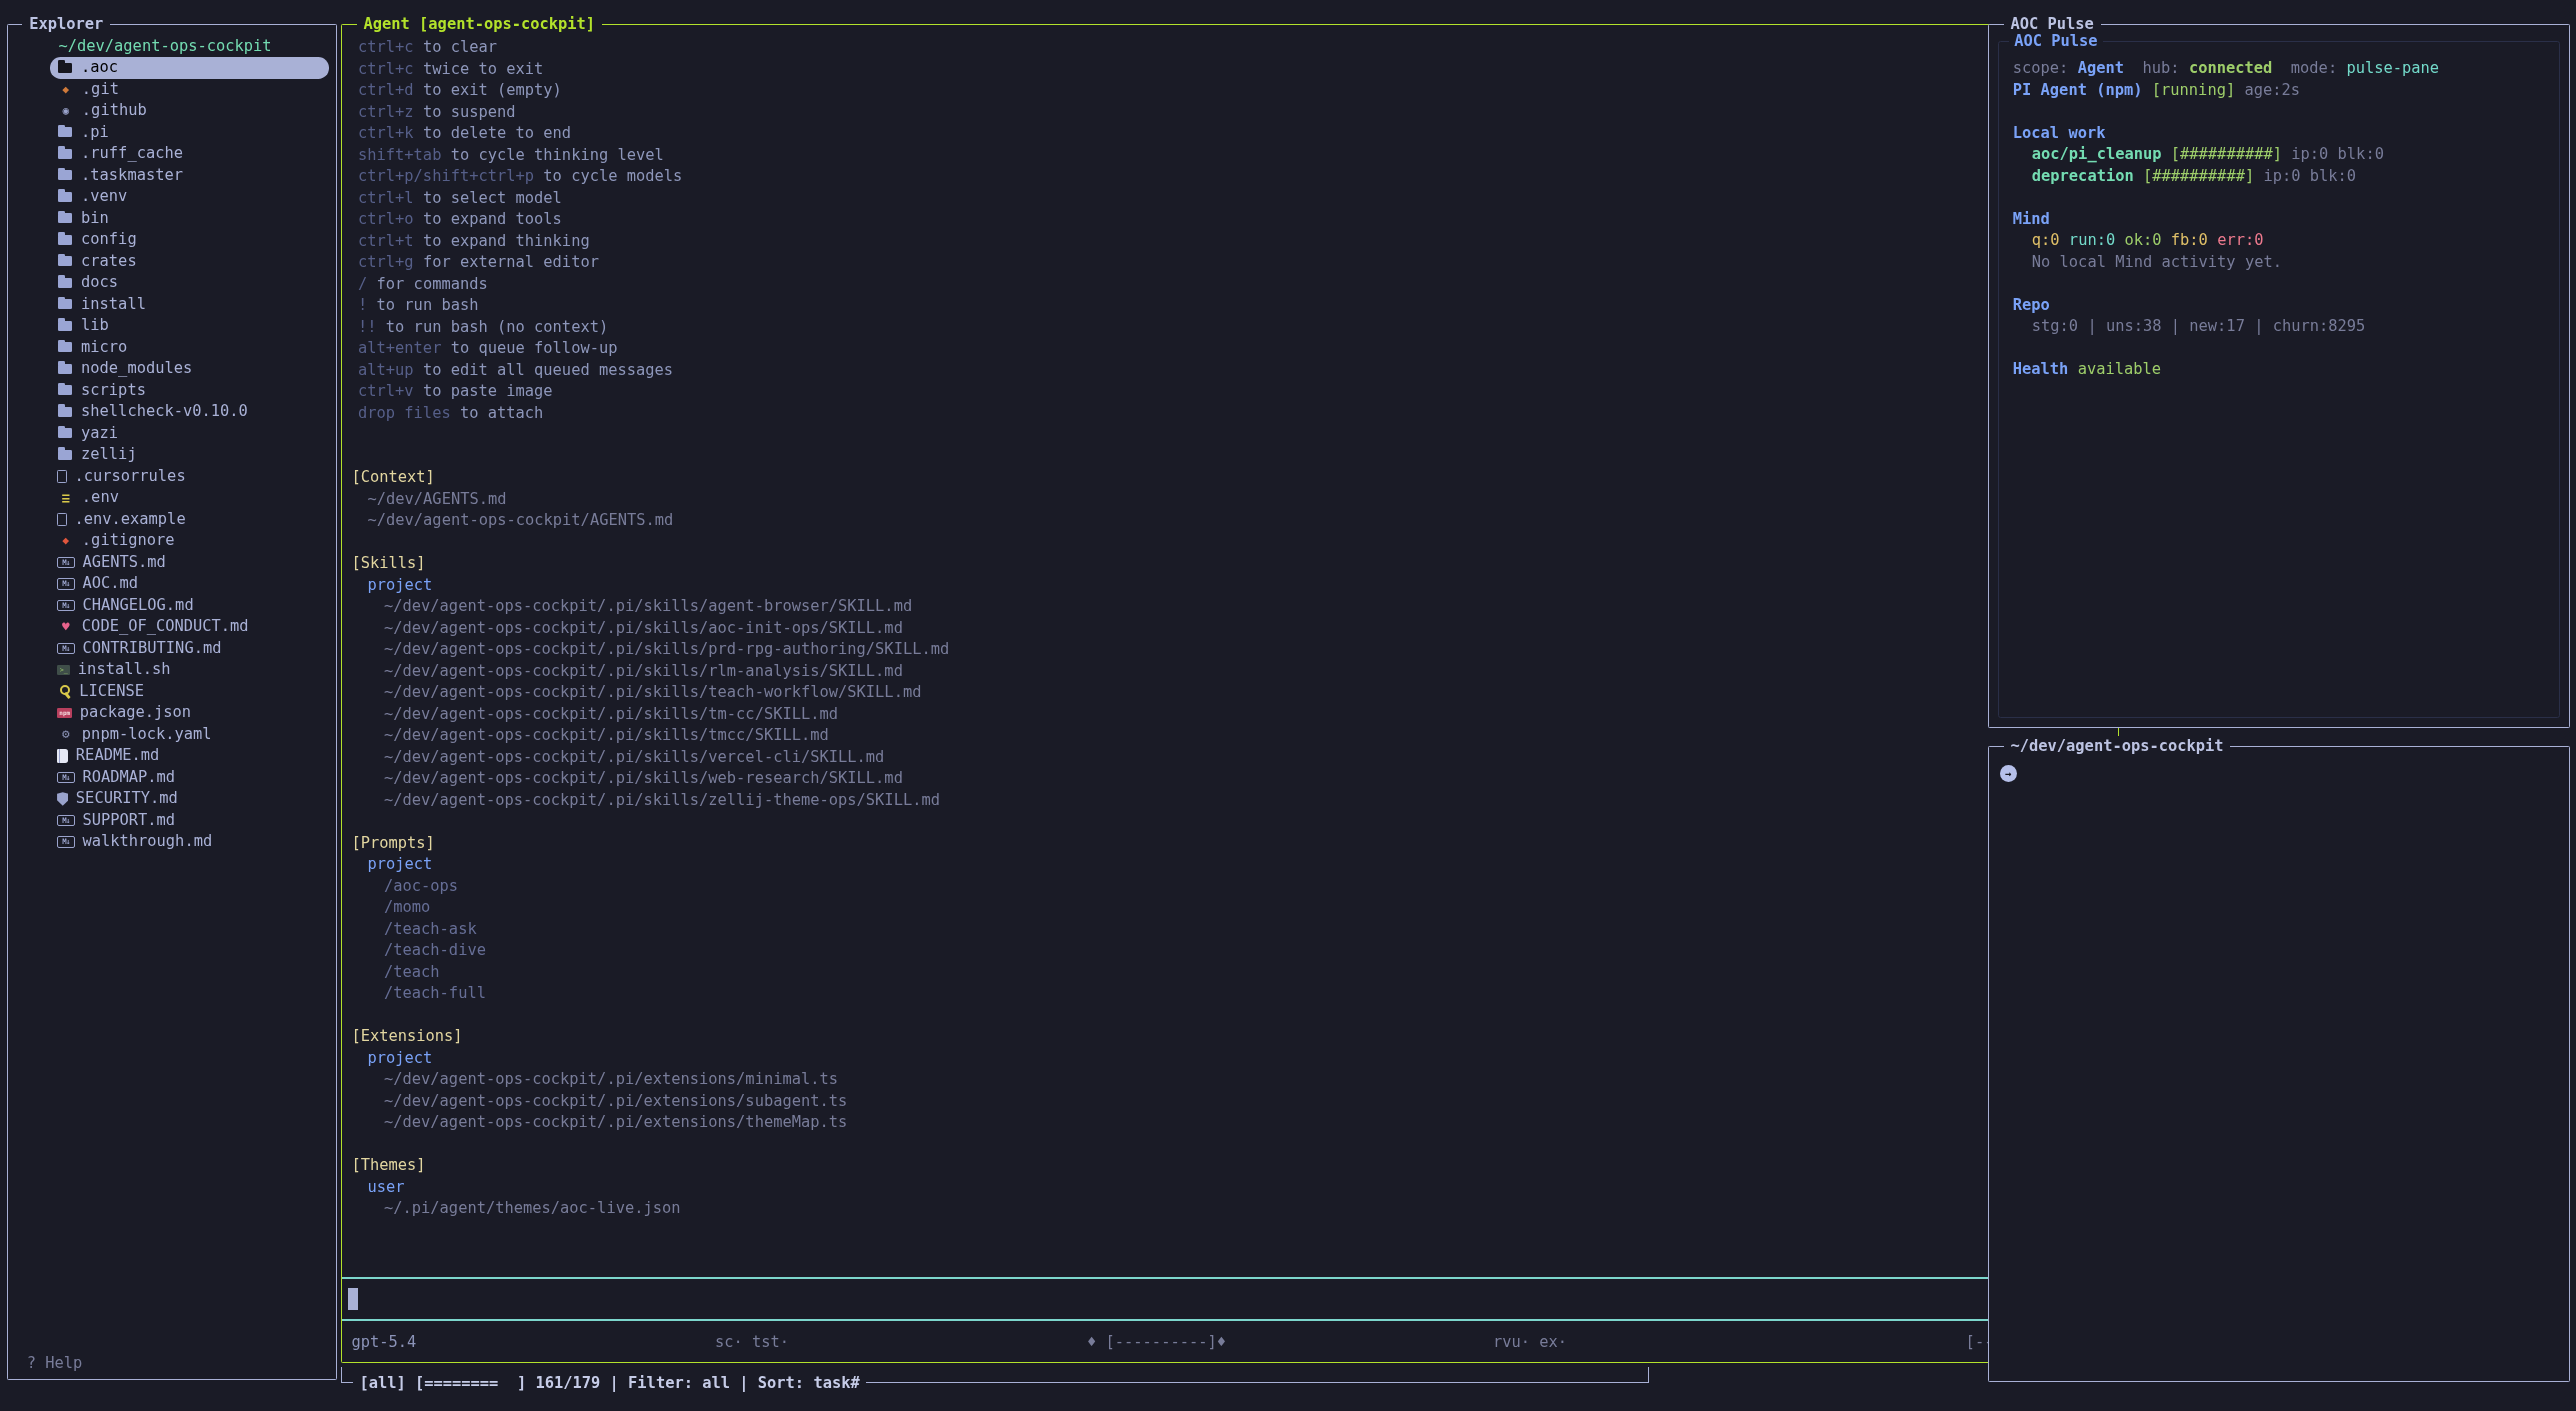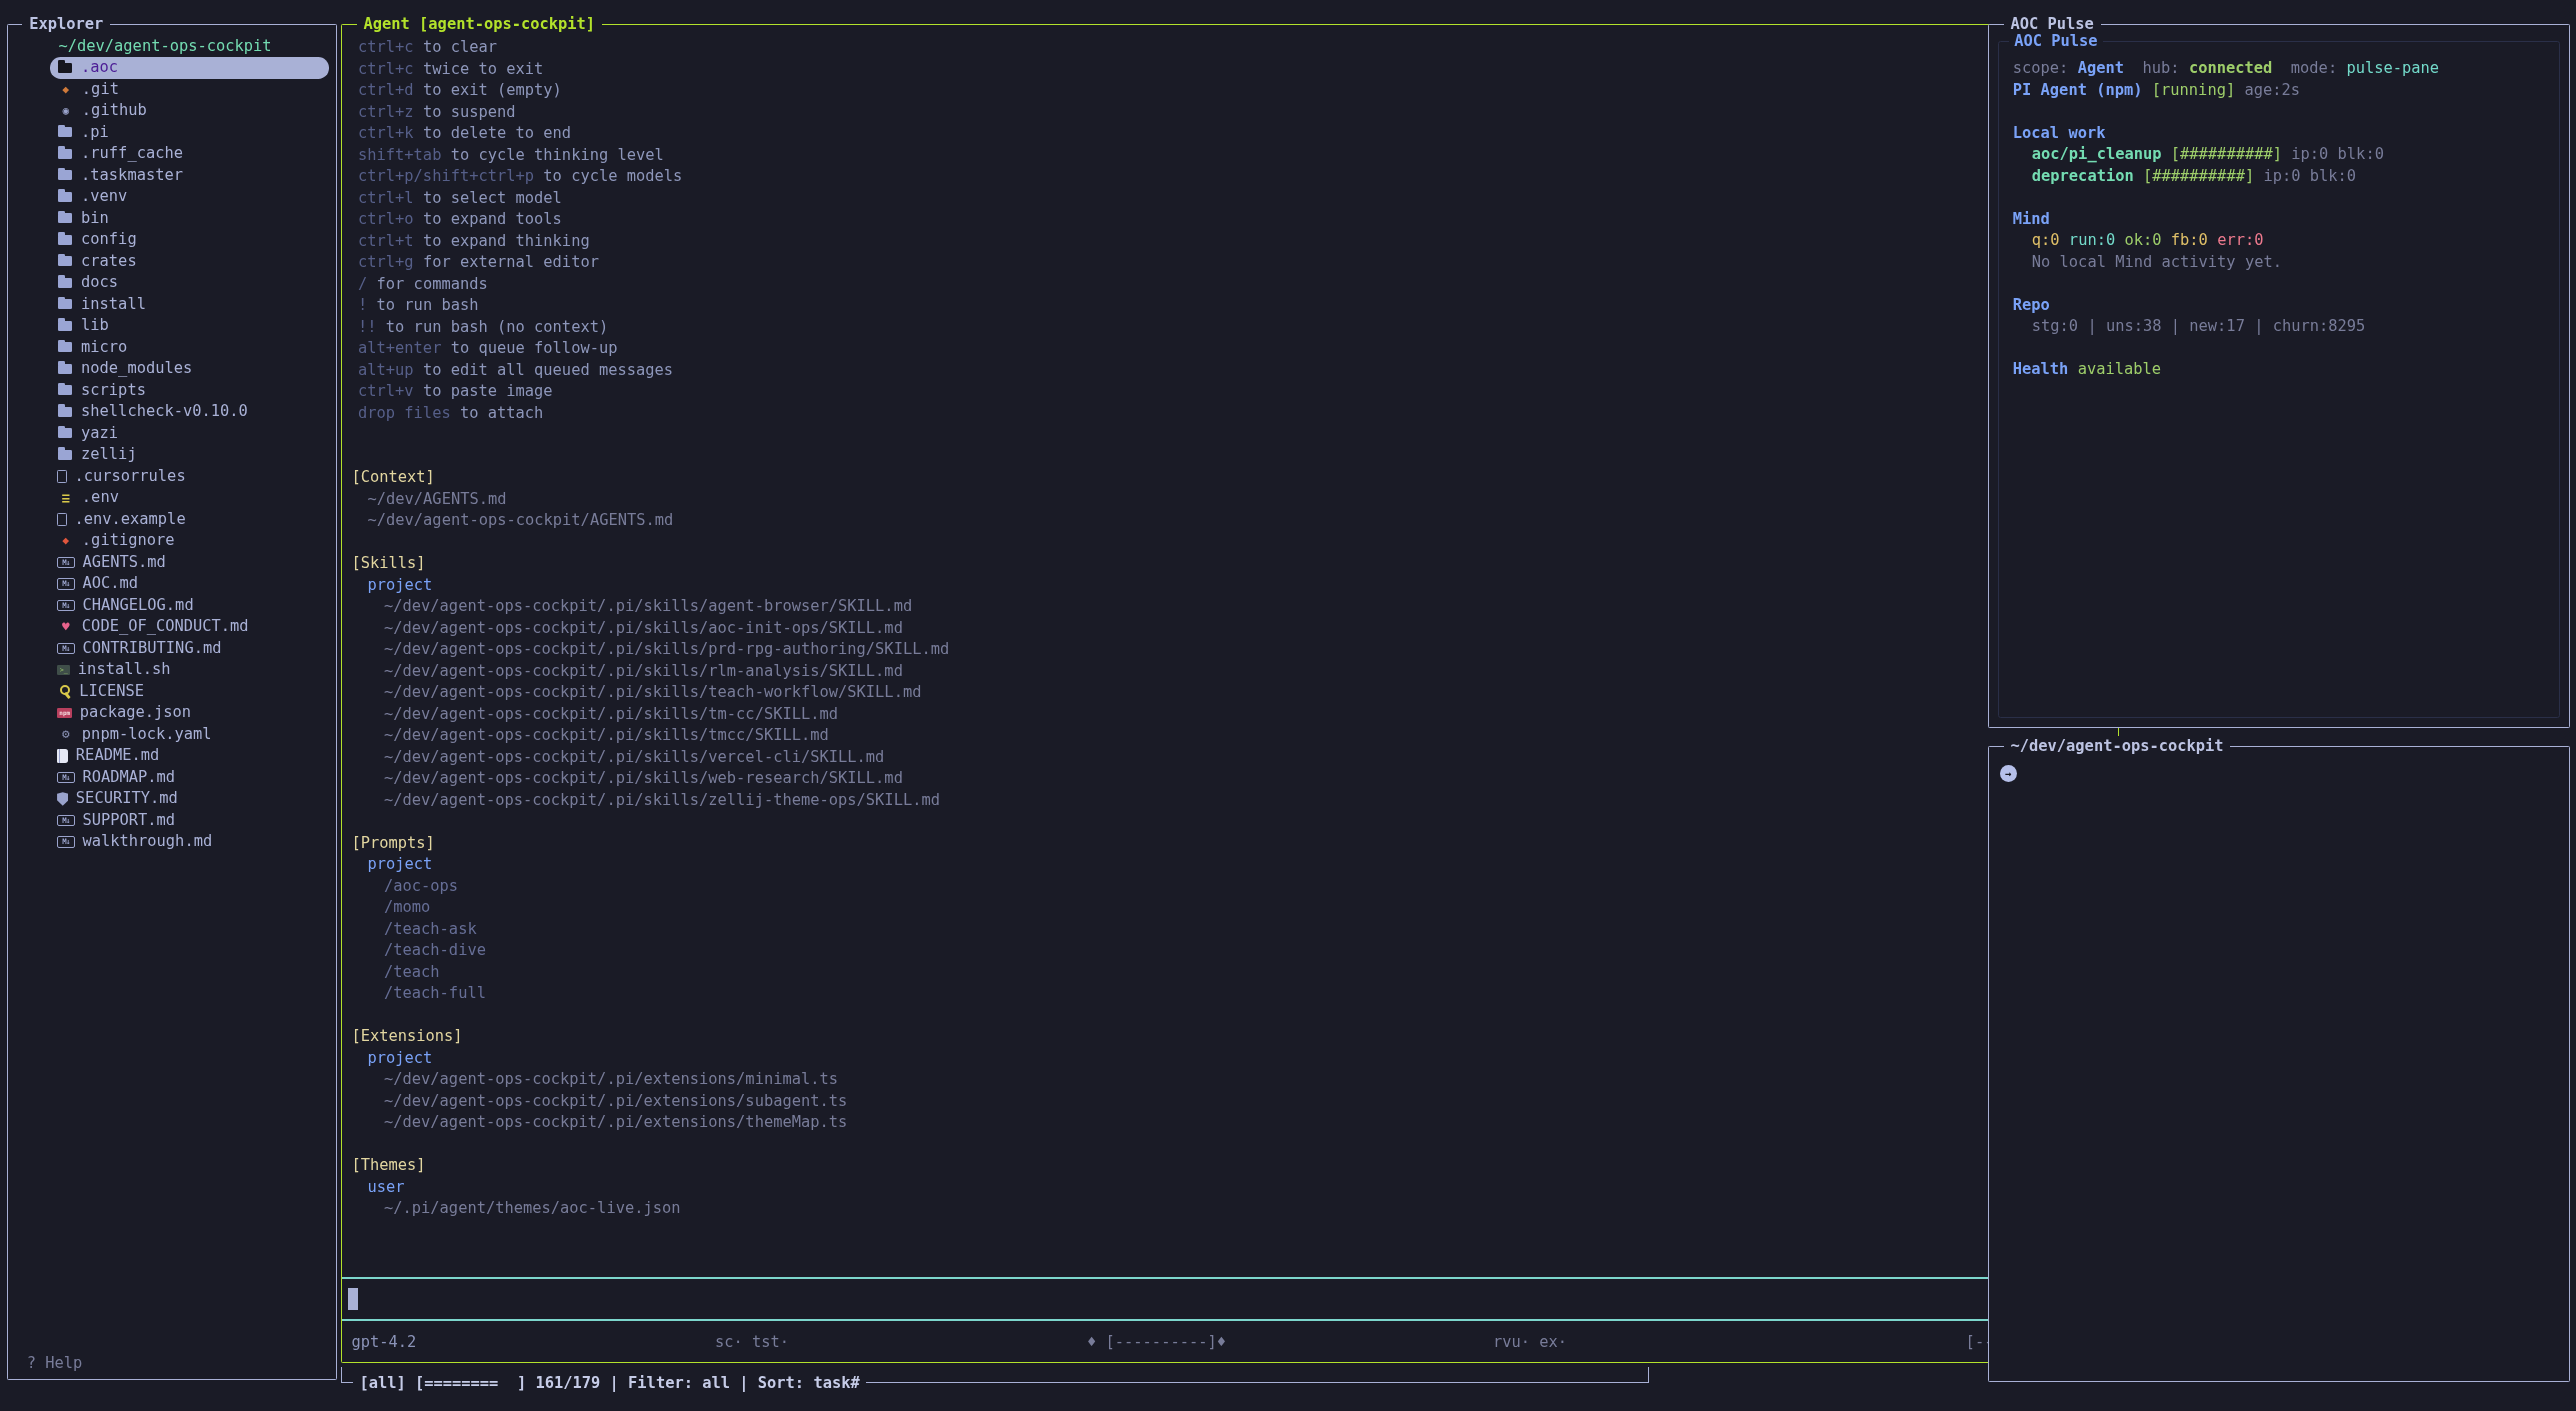--- a/index.html
+++ b/index.html
@@ -16,21 +16,21 @@
   .pane-title {
     position:absolute; top:-10.7px; left:14.8px;
     background:#1a1b26; padding:0 6.7px;
     font-weight:bold; color:#bcc3e2; white-space:pre; line-height:20px;
   }
   
   #explorer-pane { left:6.7px; top:24px; width:330px; height:1356px;padding-left:36px; }
   .explorer-path { height:21.5px; line-height:21.5px; padding-left:14.8px; color:#74dcb2; white-space:pre; margin-top:10.7px; }
   .file-list { }
   .frow { display:flex; align-items:center; gap:7.4px; height:21.5px; margin:0 6.7px; padding:0 6.7px; border-radius:10.7px; color:#a9b1d6; white-space:pre; }
-  .frow.sel { background:#a9b1d6; color:#4c1d95; }
+  .frow.sel { background:#a9b1d6; color:#000000; }
   .fname { line-height:21.5px; }
   .explorer-help { position:absolute; bottom:6.7px; left:19px; color:#787c99; white-space:pre; }
   
   .ic { width:17.4px; display:inline-flex; justify-content:center; align-items:center; flex:none; line-height:1; }
   .ic-folder { position:relative; width:14px; height:10px; background:#9aa5d4; border-radius:1.3px; margin:0 1.3px; }
   .ic-folder::before { content:""; position:absolute; top:-2.7px; left:0; width:6.7px; height:3.4px; background:inherit; border-radius:1.3px 1.3px 0 0; }
   .sel .ic-folder, .sel .ic-folder::before { background:#16161e; }
   .ic-file { width:10px; height:12.7px; border:1.3px solid #9aa3cc; border-radius:1.3px; }
   .ic-md { min-width:18px; height:11.4px; border:1.3px solid #9aa3cc; border-radius:2px; color:#9aa3cc; font-size:7.4px; font-weight:bold; letter-spacing:-0.7px; display:inline-flex; align-items:center; justify-content:center; }
   .ic-git { color:#d07a3a; font-size:11.4px; }
@@ -202,21 +202,21 @@
       <div class="a-line lbl">user</div>
       <div class="a-line ent">~/.pi/agent/themes/aoc-live.json</div>
     </div>
   <div class="agent-bottom">
     <div class="rule"></div>
     <div class="input-row">
       <span class="cursor"></span>
     </div>
     <div class="rule"></div>
     <div class="status-row">
-      <span class="st model">gpt-4.2</span>
+      <span class="st model">gpt-5.4</span>
       <span class="st s1">sc· tst·</span>
       <span class="st s2">♦ [----------]♦</span>
       <span class="st s3">rvu· ex·</span>
       <span class="st s4">[----------] 0%</span>
     </div>
   </div>
 </div>
 
 <div class="taskbar">
   <span class="taskbar-text">[all] [========  ] 161/179 | Filter: all | Sort: task#</span>

